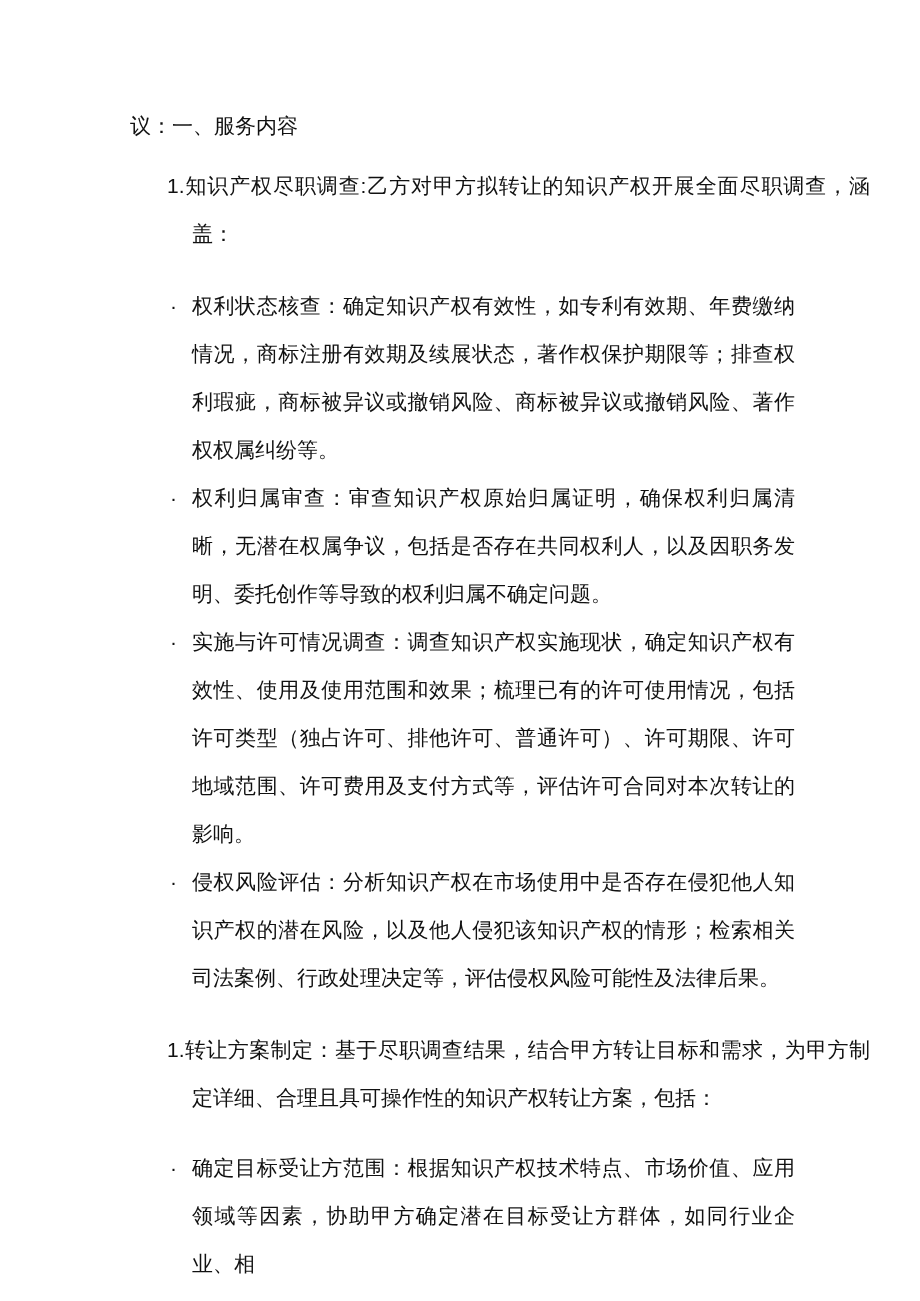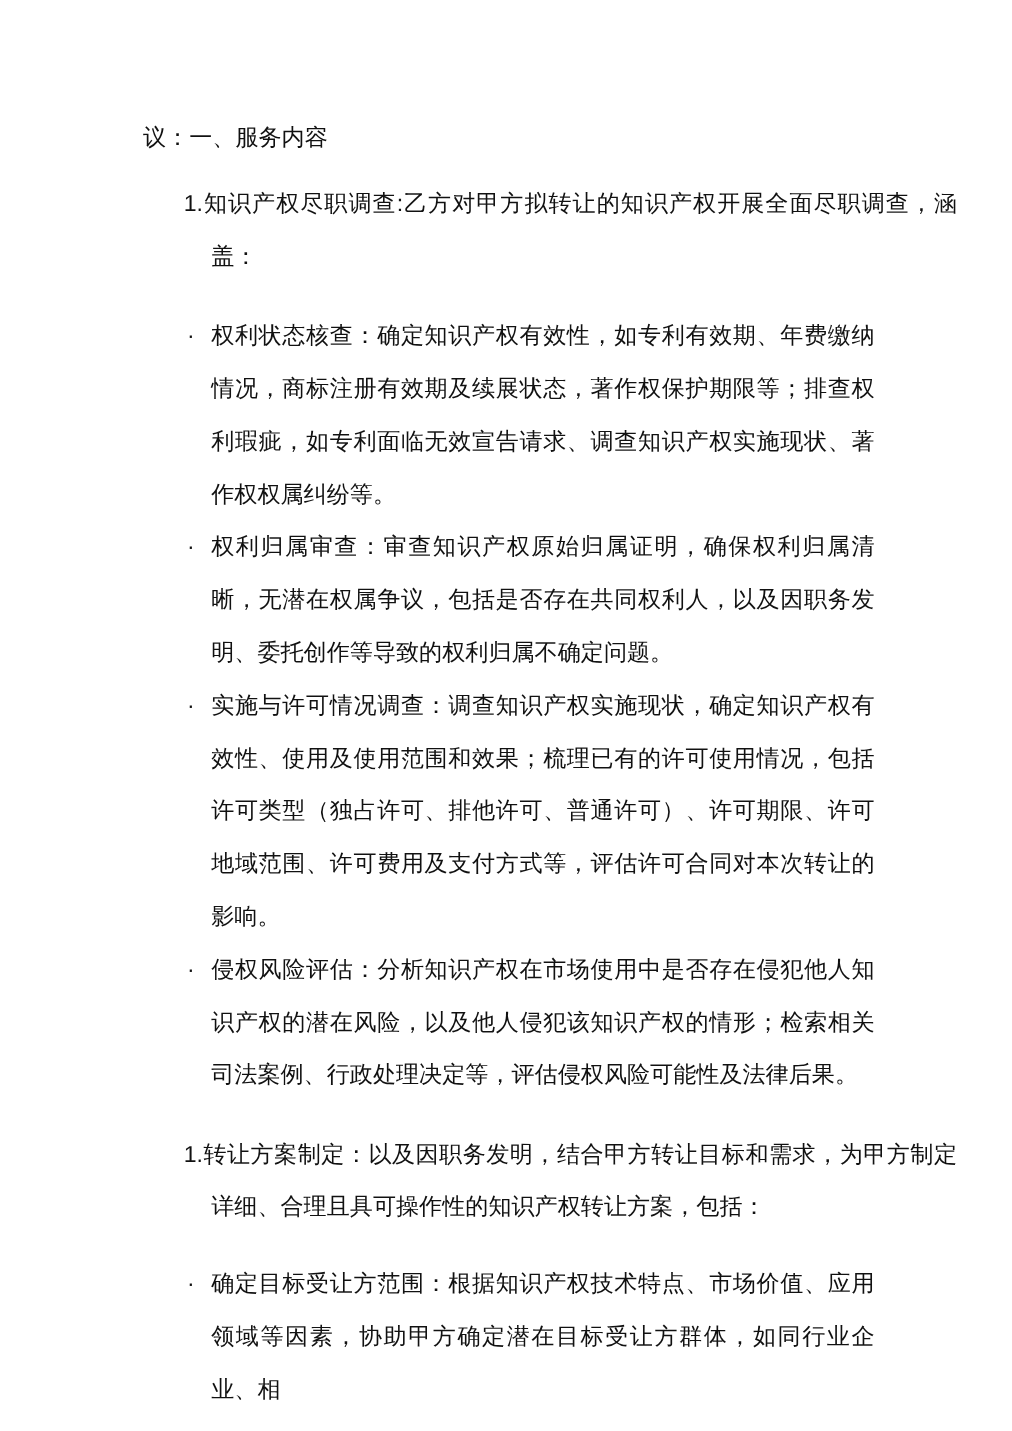--- a/index.html
+++ b/index.html
@@ -62,41 +62,41 @@
 <div class="page">
 
   <div class="heading line">议：一、服务内容</div>
 
   <div class="para-numbered para-1 line"><span>1.</span><span>知识产权尽职调查:乙方对甲方拟转让的知识产权开展全面尽职调查，涵盖：</span></div>
 
   <div class="bullet-group bullet-group-1">
 
     <div class="bullet-item line">
       <span class="bullet-marker">·</span>
-      <span>权利状态核查：确定知识产权有效性，如专利有效期、年费缴纳情况，商标注册有效期及续展状态，著作权保护期限等；排查权利瑕疵，如专利面临无效宣告请求、调查知识产权实施现状、著作权权属纠纷等。</span>
+      <span>权利状态核查：确定知识产权有效性，如专利有效期、年费缴纳情况，商标注册有效期及续展状态，著作权保护期限等；排查权利瑕疵，商标被异议或撤销风险、商标被异议或撤销风险、著作权权属纠纷等。</span>
     </div>
 
     <div class="bullet-item line">
       <span class="bullet-marker">·</span>
       <span>权利归属审查：审查知识产权原始归属证明，确保权利归属清晰，无潜在权属争议，包括是否存在共同权利人，以及因职务发明、委托创作等导致的权利归属不确定问题。</span>
     </div>
 
     <div class="bullet-item line">
       <span class="bullet-marker">·</span>
       <span>实施与许可情况调查：调查知识产权实施现状，确定知识产权有效性、使用及使用范围和效果；梳理已有的许可使用情况，包括许可类型（独占许可、排他许可、普通许可）、许可期限、许可地域范围、许可费用及支付方式等，评估许可合同对本次转让的影响。</span>
     </div>
 
     <div class="bullet-item line">
       <span class="bullet-marker">·</span>
       <span>侵权风险评估：分析知识产权在市场使用中是否存在侵犯他人知识产权的潜在风险，以及他人侵犯该知识产权的情形；检索相关司法案例、行政处理决定等，评估侵权风险可能性及法律后果。</span>
     </div>
 
   </div>
 
-  <div class="para-numbered para-2 line"><span>1.</span><span>转让方案制定：以及因职务发明，结合甲方转让目标和需求，为甲方制定详细、合理且具可操作性的知识产权转让方案，包括：</span></div>
+  <div class="para-numbered para-2 line"><span>1.</span><span>转让方案制定：基于尽职调查结果，结合甲方转让目标和需求，为甲方制定详细、合理且具可操作性的知识产权转让方案，包括：</span></div>
 
   <div class="bullet-group bullet-group-2">
 
     <div class="bullet-item line">
       <span class="bullet-marker">·</span>
       <span>确定目标受让方范围：根据知识产权技术特点、市场价值、应用领域等因素，协助甲方确定潜在目标受让方群体，如同行业企业、相</span>
     </div>
 
   </div>
 

